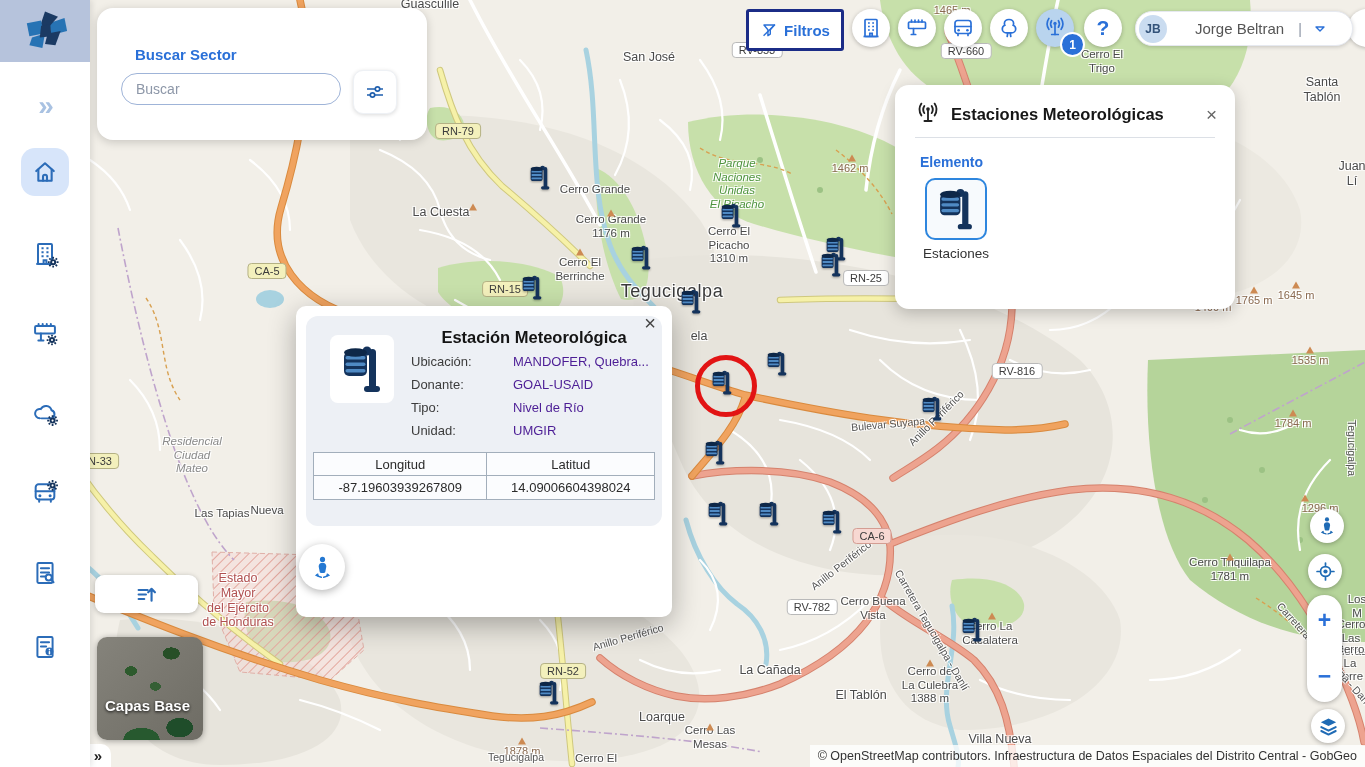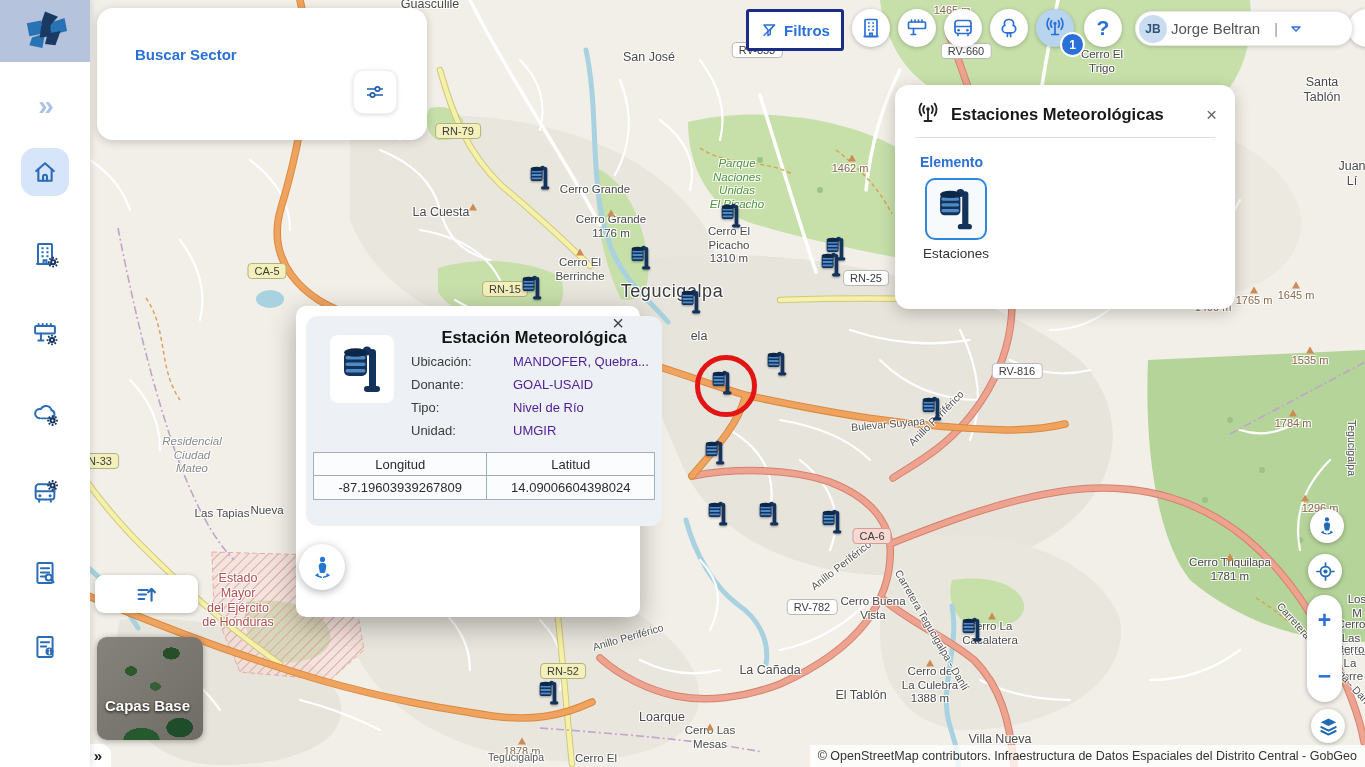--- a/index.html
+++ b/index.html
@@ -52,38 +52,38 @@
   .tool-circle.active{background:#b9d4ee;}
   .tool-badge{position:absolute;left:24px;top:23px;width:21px;height:21px;border-radius:50%;
     background:#2a70d8;border:2.5px solid #fff;color:#fff;font-size:12px;font-weight:bold;
     display:flex;align-items:center;justify-content:center;}
   .help-glyph{font-size:21px;font-weight:bold;}
   .user-pill{position:absolute;left:1135px;top:11px;width:216px;height:33px;background:#fff;
     border:1px solid #e6e9f0;border-radius:17px;box-shadow:0 1px 4px rgba(0,0,0,.18);display:flex;
     align-items:center;z-index:30;cursor:pointer;}
   .avatar{width:28px;height:28px;border-radius:50%;background:#cadcf0;color:#33537a;font-size:12px;
     font-weight:bold;display:flex;align-items:center;justify-content:center;margin-left:3px;}
-  .user-name{font-size:15px;color:#555;margin-left:4px;}
+  .user-name{font-size:15px;color:#555;margin-left:28px;}
   .user-sep{color:#8a93a3;margin:0 10px 0 14px;font-size:14px;}
   .partial-circle{position:absolute;left:1348px;top:9px;width:38px;height:38px;border-radius:50%;
     background:#fff;box-shadow:0 1px 4px rgba(0,0,0,.25);z-index:30;}
   
   .stations-panel{position:absolute;left:895px;top:85px;width:340px;height:224px;background:#fff;
     border-radius:14px;box-shadow:0 4px 16px rgba(0,0,0,.22);z-index:25;}
   .sp-header{display:flex;align-items:center;gap:10px;padding:16px 18px 10px 20px;color:#161616;}
   .sp-title{font-size:16.5px;font-weight:bold;}
   .sp-close{margin-left:auto;font-size:19px;color:#666;cursor:pointer;line-height:1;}
   .sp-divider{height:1px;background:#dce0e6;margin:0 20px;}
   .sp-section{margin:16px 0 8px 25px;font-size:14px;font-weight:bold;color:#2a70d8;}
   .sp-card{margin-left:30px;width:58px;height:58px;border:2px solid #2e86de;border-radius:10px;
     background:#f7fafd;display:flex;align-items:center;justify-content:center;cursor:pointer;}
   .sp-card-label{margin-left:16px;width:90px;text-align:center;font-size:13.5px;color:#333;margin-top:6px;}
   
   .popup{position:absolute;left:296px;top:306px;width:344px;height:311px;background:#fff;
-    border-radius:10px;box-shadow:0 8px 28px rgba(0,0,0,.3);z-index:20;}
+    border-radius:10px;box-shadow:0 8px 28px rgba(0,0,0,.3);z-index:20;padding-left:32px;}
   .popup-inner{position:absolute;left:10px;top:10px;width:356px;height:210px;background:#edf0f5;
     border-radius:12px;}
   .popup-close{position:absolute;right:16px;top:6px;font-size:20px;color:#444;cursor:pointer;z-index:2;}
   .popup-icon-box{position:absolute;left:24px;top:19px;width:64px;height:68px;background:#fff;
     border-radius:8px;display:flex;align-items:center;justify-content:center;}
   .popup-title{position:absolute;left:100px;top:12px;width:256px;text-align:center;font-size:16.5px;
     font-weight:bold;color:#141414;}
   .popup-fields{position:absolute;left:105px;top:38px;width:250px;}
   .prow{display:flex;margin-bottom:8px;}
   .plabel{width:102px;font-size:13px;color:#3c3c3c;}
@@ -641,20 +641,21 @@
     <div class="popup-close">×</div>
     <div class="popup-pegman">
       <svg width="27" height="27" viewBox="0 0 24 24">
           <use href="#i-pegman"></use>
         </svg>
     </div>
   </div>
 
   <div class="search-card">
     <div class="search-title">Buscar Sector</div>
+    <input class="search-input" type="text" placeholder="Buscar" style="">
     <div class="search-filter-btn">
       <svg width="24" height="24" viewBox="0 0 24 24">
           <use href="#i-sliders"></use>
         </svg>
     </div>
   </div>
 
   <div class="stations-panel">
     <div class="sp-header">
       <svg width="26" height="26" viewBox="0 0 24 24" style="color:#222">

